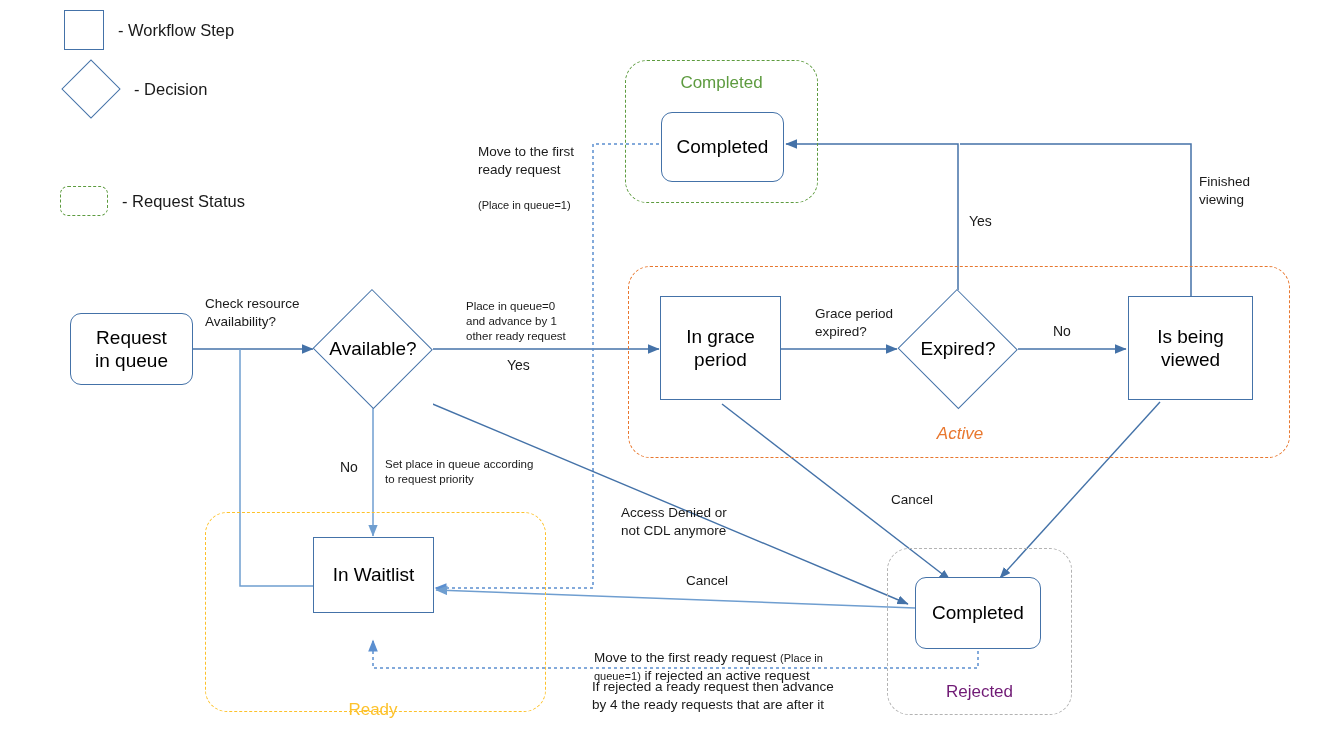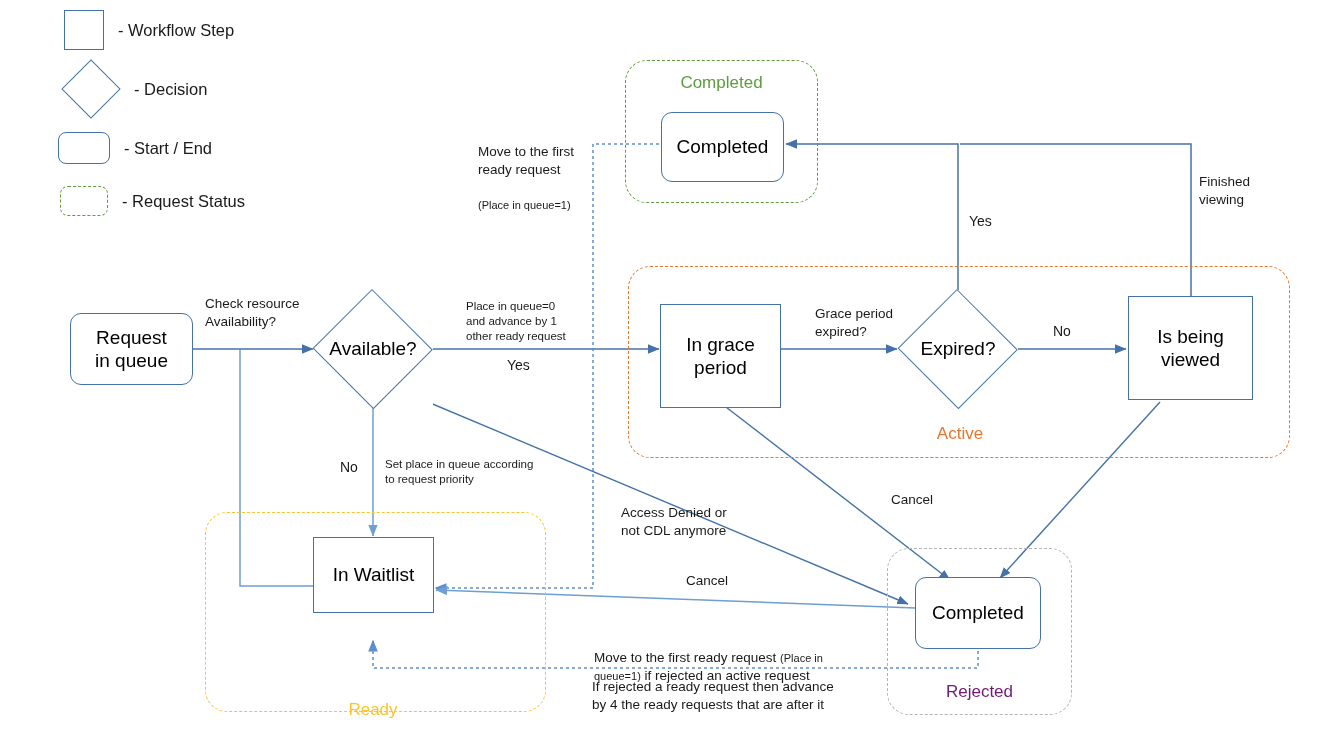--- a/index.html
+++ b/index.html
@@ -204,53 +204,49 @@
   <div class="legend-row" style="left:20px; top:10px;">
     <div class="legend-shape lg-rect"></div>
     <div class="legend-label">- Workflow Step</div>
   </div>
 
   <div class="legend-row" style="left:20px; top:68px;">
     <div class="legend-shape lg-diamond"></div>
     <div class="legend-label" style="margin-left:22px;">- Decision</div>
   </div>
 
-  <div class="legend-row" style="left:14px; top:132px;">
-    <div class="legend-shape lg-round"></div>
-    <div class="legend-label">- Start / End</div>
-  </div>
 
   <div class="legend-row" style="left:16px; top:186px;">
     <div class="legend-shape lg-dash"></div>
     <div class="legend-label">- Request Status</div>
   </div>
 
   <div class="status-box st-completed" style="left:625px; top:60px; width:193px; height:143px;"></div>
   <div class="status-label lbl-completed" style="left:625px; top:73px; width:193px;">Completed</div>
 
   <div class="status-box st-active" style="left:628px; top:266px; width:662px; height:192px;"></div>
-  <div class="status-label lbl-active" style="left:860px; top:424px; width:200px;">Active</div>
+  <div class="status-label lbl-active" style="left:860px; top:424px; width:200px;font-style:italic;">Active</div>
 
   <div class="status-box st-ready" style="left:205px; top:512px; width:341px; height:200px;"></div>
   <div class="status-label lbl-ready" style="left:273px; top:680px; width:200px;">Ready</div>
 
   <div class="status-box st-rejected" style="left:887px; top:548px; width:185px; height:167px;"></div>
   <div class="status-label lbl-rejected" style="left:887px; top:682px; width:185px;">Rejected</div>
 
   <div class="node node-terminal" style="left:70px; top:313px; width:123px; height:72px;">
     <span style="white-space:pre-line;">Request
 in queue</span>
   </div>
 
   <div class="node node-decision" style="left:313px; top:291px; width:120px; height:116px;">
     <span class="dm-shape"></span>
     <span class="dm-text">Available?</span>
   </div>
 
-  <div class="node node-step" style="left:660px; top:304px; width:121px; height:104px;">
+  <div class="node node-step" style="left:660px; top:296px; width:121px; height:104px;">
     <span style="white-space:pre-line;">In grace
 period</span>
   </div>
 
   <div class="node node-decision" style="left:898px; top:291px; width:120px; height:116px;">
     <span class="dm-shape"></span>
     <span class="dm-text">Expired?</span>
   </div>
 
   <div class="node node-step" style="left:1128px; top:296px; width:125px; height:104px;">

